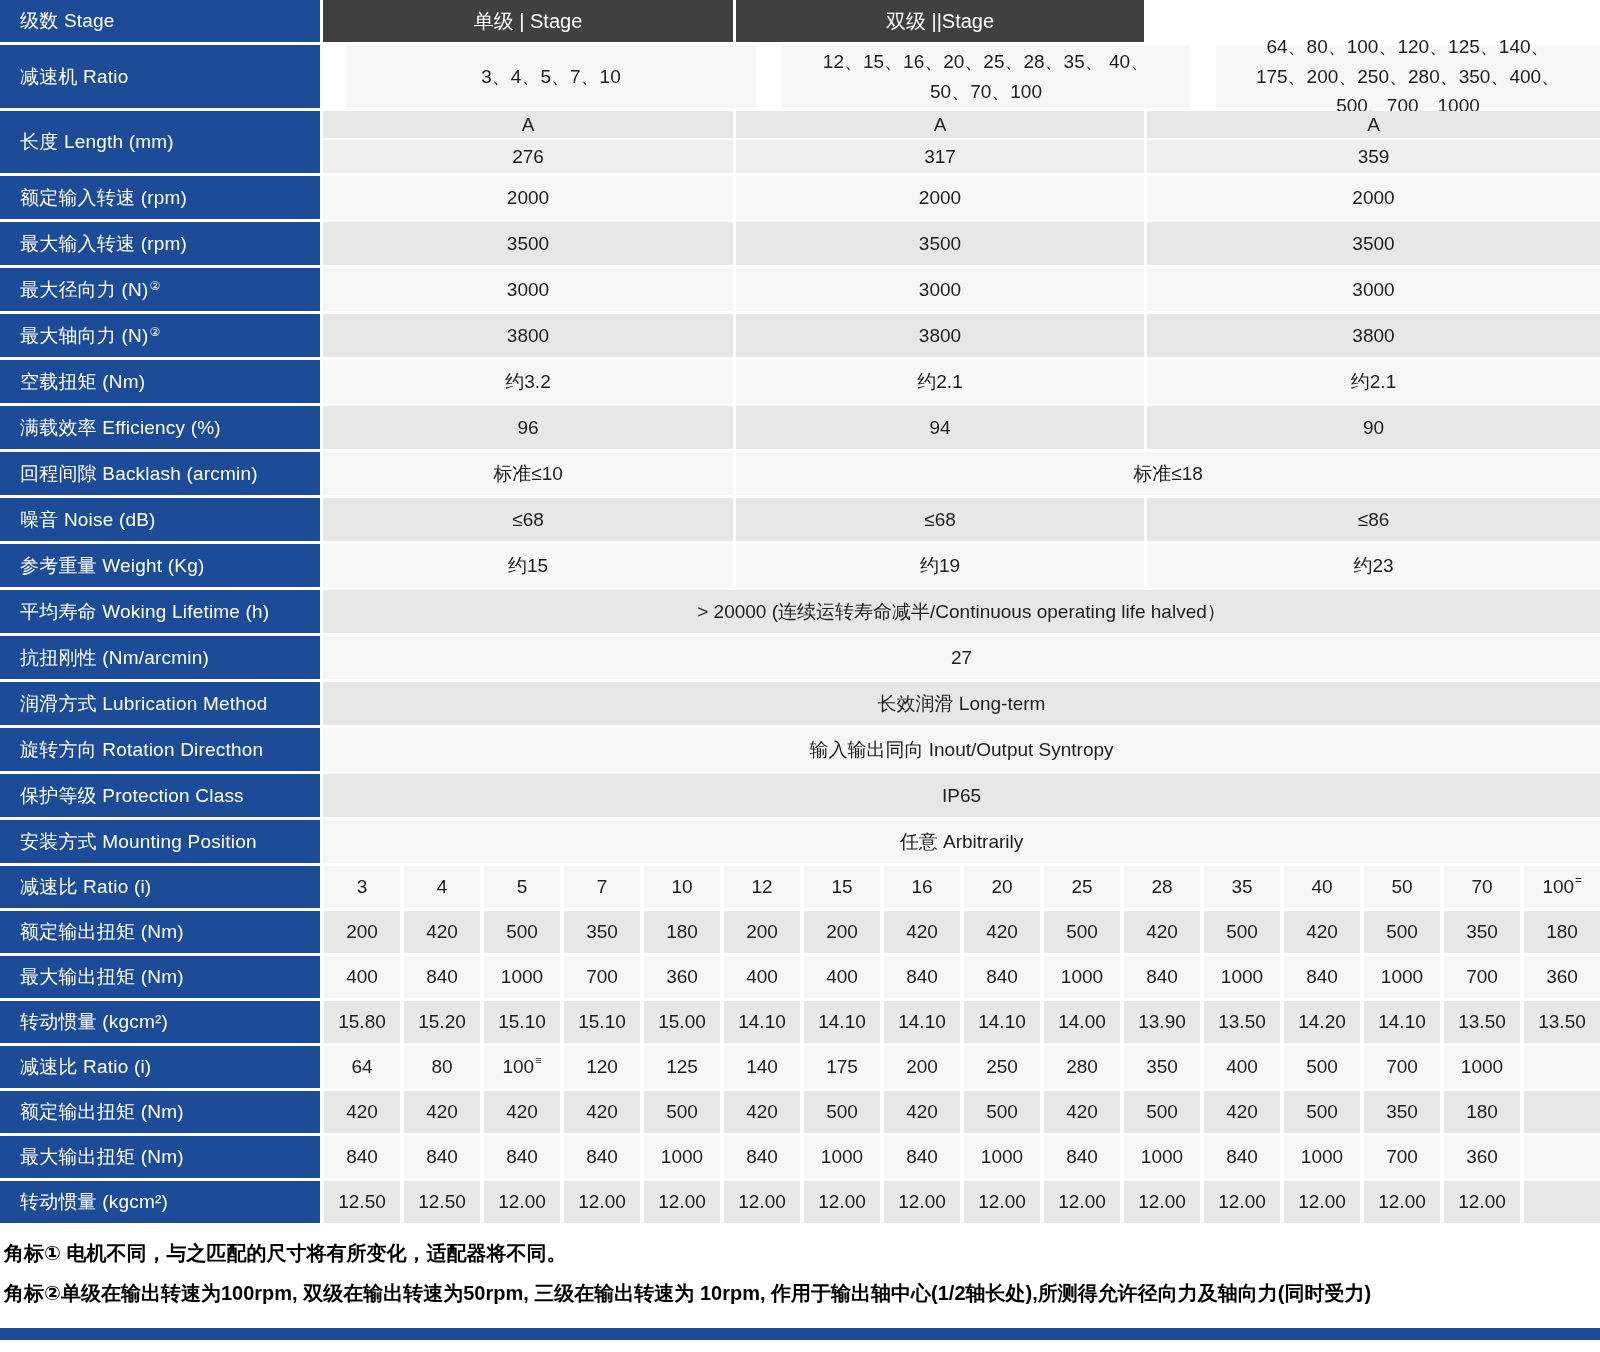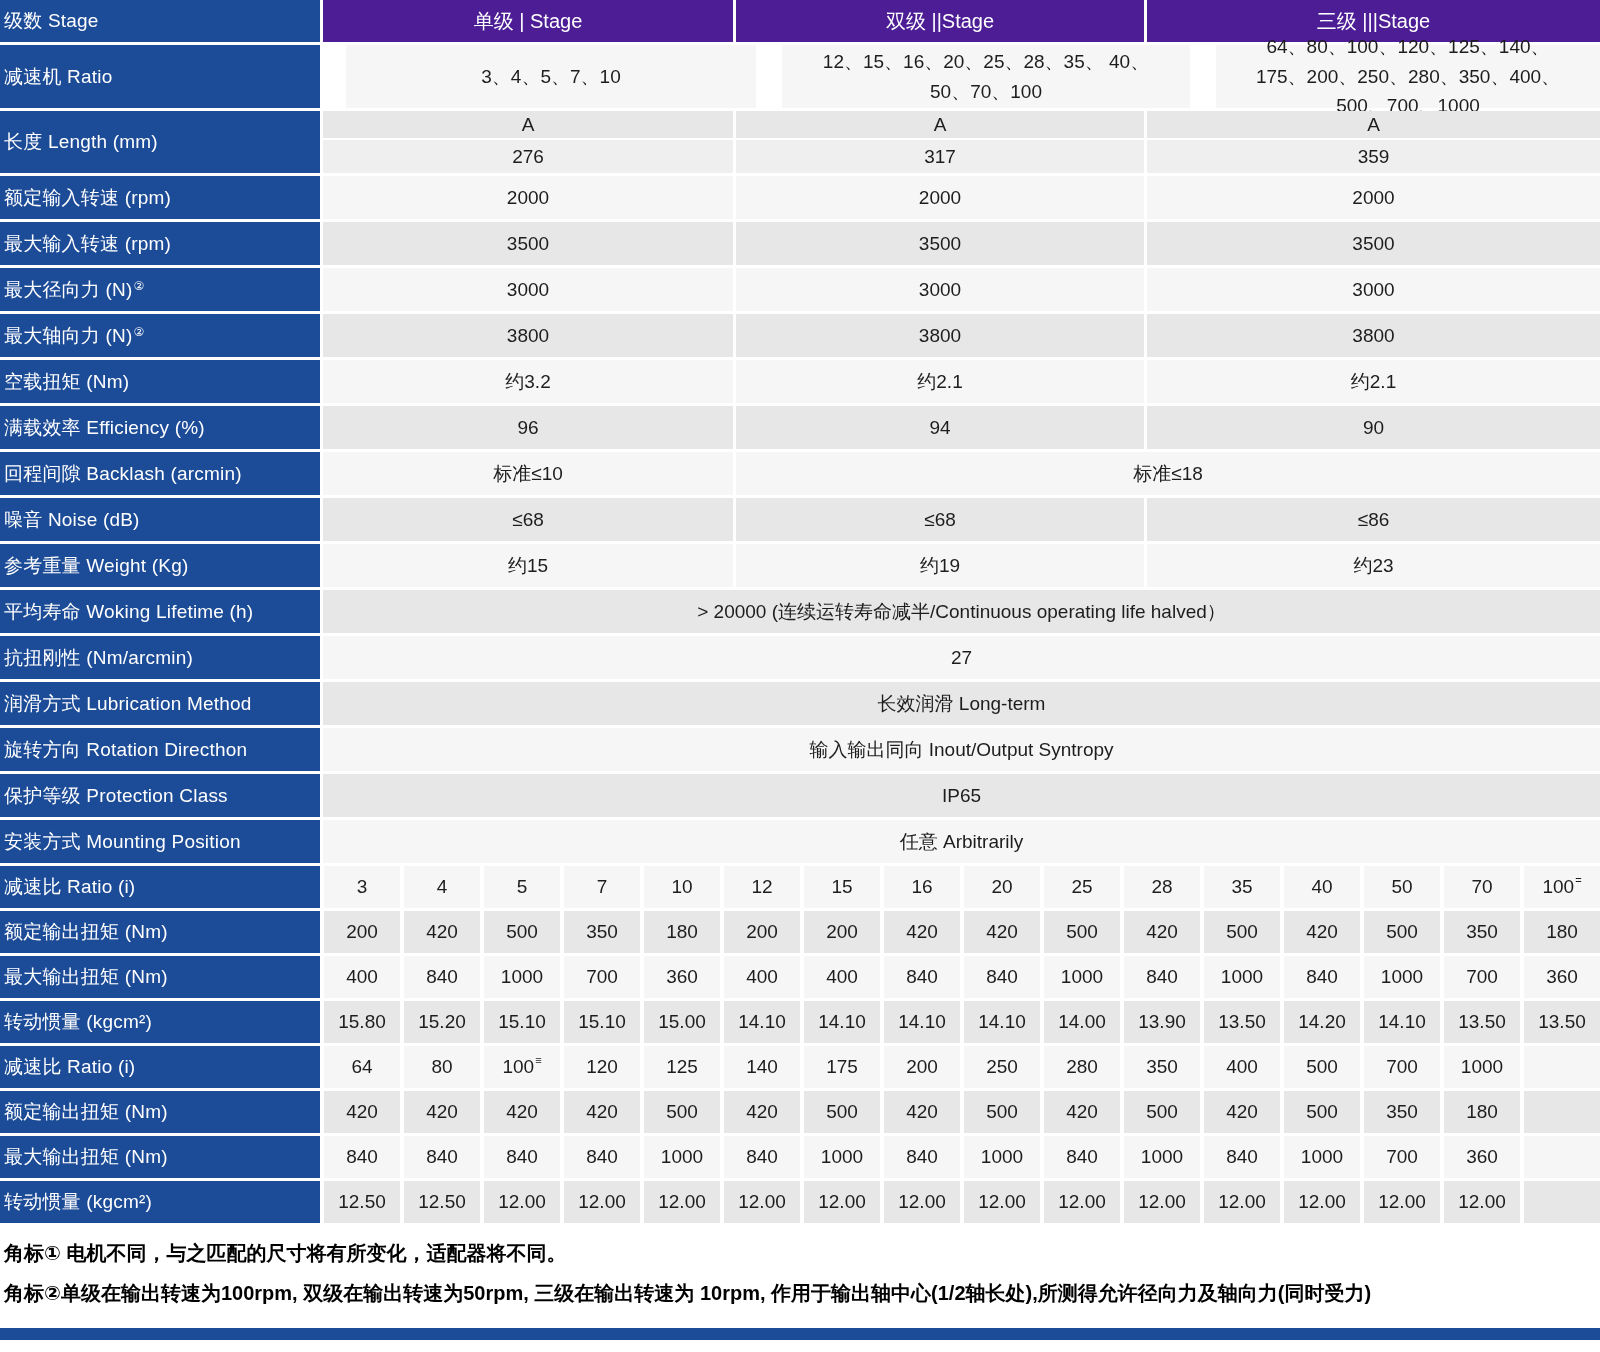--- a/index.html
+++ b/index.html
@@ -1,34 +1,34 @@
 <!DOCTYPE html>
 <html><head>
 <meta charset="utf-8">
 <style>
   html,body{margin:0;padding:0;background:#ffffff;}
   body{width:1600px;font-family:"Liberation Sans","DejaVu Sans",sans-serif;-webkit-font-smoothing:antialiased;}
   .sheet{width:1600px;box-sizing:border-box;}
   
   .row{display:flex;gap:3px;margin-bottom:3px;}
   .lbl{flex:0 0 320px;box-sizing:border-box;background:#1c4b97;color:#ffffff;
-       display:flex;align-items:center;padding-left:4px;font-size:19px;letter-spacing:.2px;}
+       display:flex;align-items:center;padding-left:20px;font-size:19px;letter-spacing:.2px;}
   .lbl sup{font-size:12px;line-height:1;margin-left:1px;transform:translateY(-4px);}
   .c1{flex:0 0 410px;}
   .c2{flex:0 0 408px;}
   .c3{flex:1 1 auto;}
   .val{display:flex;align-items:center;justify-content:center;text-align:center;
        font-size:19px;color:#1d1d1d;box-sizing:border-box;padding:0 30px;}
   .light{background:#f6f6f6;}
   .dark{background:#e7e7e7;}
   .mid{background:#efefef;}
   
   .hdr{height:42px;}
   .hdr .lbl{background:#1c4b97;}
-  .hdr .hcell{background:#4c1d95;color:#ffffff;font-size:20px;display:flex;align-items:center;justify-content:center;}
+  .hdr .hcell{background:#404040;color:#ffffff;font-size:20px;display:flex;align-items:center;justify-content:center;}
   
   .ratio-row{height:63px;gap:26px;}
   .ratio-row .val{line-height:1.55;}
   
   .len-col{display:flex;flex-direction:column;gap:2px;}
   .len-a{height:27px;}
   .len-v{height:33px;text-align:center;}
   .sr{height:43px;}
   
   .wide{flex:1 1 auto;}
@@ -45,21 +45,20 @@
 </style>
 </head>
 <body>
 
 <div class="sheet">
 
   <div class="row hdr">
     <div class="lbl">级数 Stage</div>
     <div class="hcell c1">单级 | Stage</div>
     <div class="hcell c2">双级 ||Stage</div>
-    <div class="hcell c3">三级 |||Stage</div>
   </div>
 
   <div class="row ratio-row">
     <div class="lbl">减速机 Ratio</div>
     <div class="val c1 light">3、4、5、7、10</div>
     <div class="val c2 light">12、15、16、20、25、28、35、 40、50、70、100</div>
     <div class="val c3 light">64、80、100、120、125、140、175、200、250、280、350、400、500、700、1000</div>
   </div>
 
   <div class="row">

